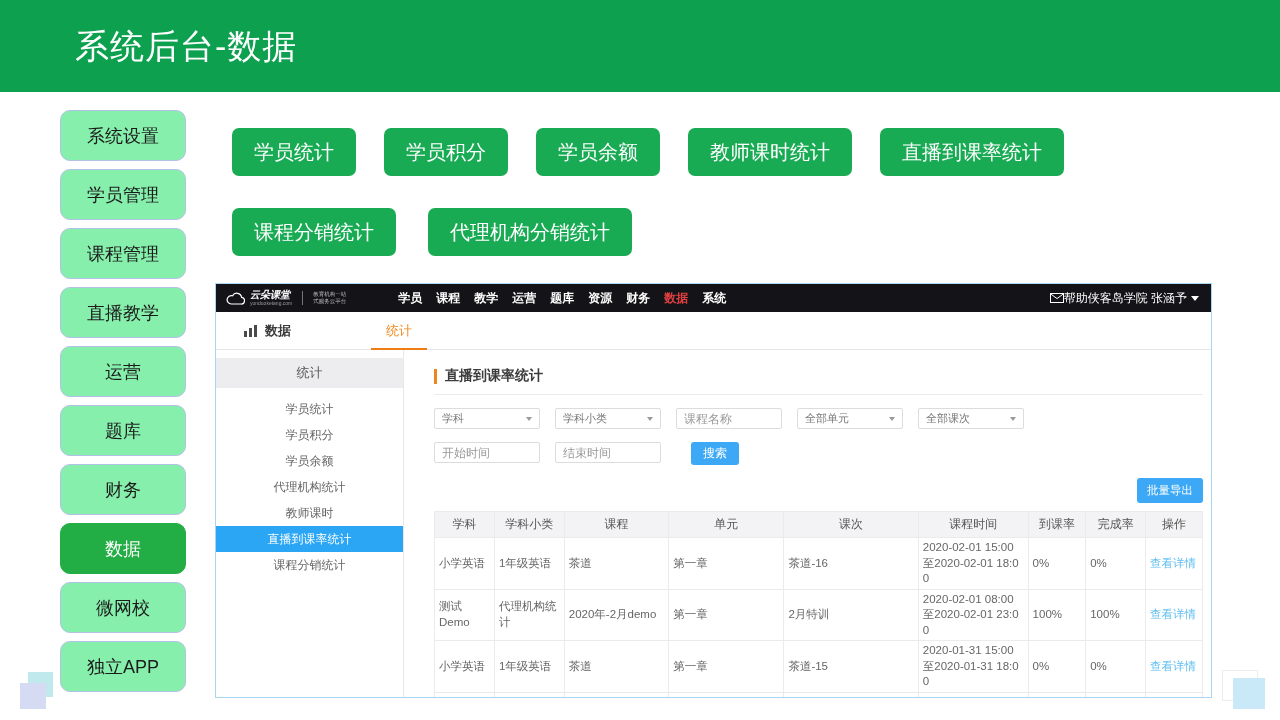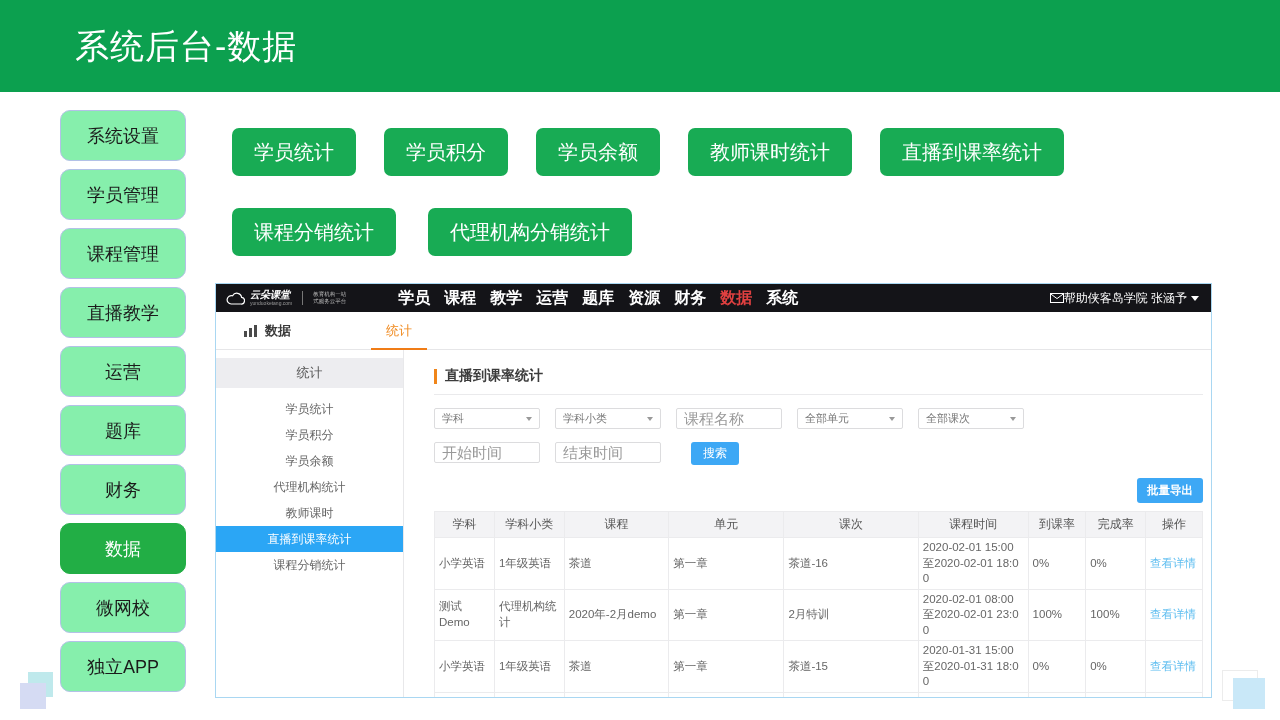--- a/index.html
+++ b/index.html
@@ -30,21 +30,21 @@
 
   
   .topnav { height:28px; background:#141418; display:flex; align-items:center; padding:0 10px; }
   .logo { display:flex; align-items:center; gap:5px; cursor:pointer; }
   .logo-text { display:flex; flex-direction:column; line-height:1; }
   .logo-name { color:#fff; font-size:10px; font-weight:bold;font-style:italic; }
   .logo-domain { color:#9a9a9a; font-size:5px; margin-top:1px; }
   .logo-div { width:1px; height:14px; background:#777; margin:0 5px; }
   .tagline { color:#bdbdbd; font-size:5.5px; line-height:1.35; }
   .topmenu { display:flex; gap:14px; margin-left:52px; }
-  .topmenu-item { color:#fff; font-size:16px; font-weight:bold; cursor:pointer; white-space:nowrap; }
+  .topmenu-item { color:#fff; font-size:12px; font-weight:bold; cursor:pointer; white-space:nowrap; }
   .topmenu-item.active { color:#e04040; }
   .topnav-right { margin-left:auto; display:flex; align-items:center; padding-right:2px; }
   .help-link { color:#fff; font-size:12px; cursor:pointer; white-space:nowrap; }
   .account { color:#fff; font-size:12px; display:flex; align-items:center; gap:4px; cursor:pointer; white-space:nowrap; }
   .caret-down-w { width:0; height:0; border-left:4px solid transparent; border-right:4px solid transparent; border-top:5px solid #fff; }
 
   
   .subnav { position:relative; height:38px; background:#fff; border-bottom:1px solid #e6e6e8; display:flex; align-items:center; }
   .subnav-left { display:flex; align-items:center; gap:7px; padding-left:28px; font-size:13px; font-weight:bold; color:#3a3a3a; }
   .subnav-tab { position:absolute; left:152px; top:0; width:62px; height:38px; line-height:38px; text-align:center;
@@ -65,28 +65,28 @@
   .title-bar { width:3px; height:15px; background:#f08519; }
   .panel-title span { font-size:14px; font-weight:bold; color:#3c3c3c; }
   .panel-hr { margin-top:9px; border-top:1px solid #eaeaec; }
 
   .filters-row { display:flex; margin-top:13px; }
   .f-select { width:106px; height:21px; border:1px solid #dcdcde; border-radius:2px; background:#fff;
               display:flex; align-items:center; justify-content:space-between; padding:0 7px;
               font-size:11px; color:#777; margin-right:15px; cursor:pointer; }
   .caret-down-g { width:0; height:0; border-left:3.5px solid transparent; border-right:3.5px solid transparent; border-top:4.5px solid #999; }
   .f-input { width:106px; height:21px; border:1px solid #dcdcde; border-radius:2px; padding:0 7px;
-             font-size:15px; color:#777; margin-right:15px; font-family:inherit; }
+             font-size:12px; color:#777; margin-right:15px; font-family:inherit; }
   .f-input::placeholder { color:#999; }
   .search-btn { width:48px; height:23px; margin-left:15px; background:#3da8f5; color:#fff; border:none; border-radius:3px;
                 font-size:12px; cursor:pointer; font-family:Liberation Serif, serif; }
 
   .export-row { display:flex; justify-content:flex-end; margin-top:13px; }
   .export-btn { background:#3da8f5; color:#fff; border:none; border-radius:3px; font-size:11.5px;
-                padding:5px 10px; cursor:pointer; font-family:inherit;font-weight:bold; }
+                padding:5px 10px; cursor:pointer; font-family:inherit; }
 
   table.stat { width:100%; border-collapse:collapse; margin-top:8px; table-layout:fixed; }
   table.stat th { background:#f3f3f5; border:1px solid #ebebed; height:26px; font-size:12px; font-weight:normal; color:#555; }
   table.stat td { border:1px solid #ebebed; height:33px; font-size:11.5px; color:#666; 
                   padding:2px 4px; line-height:1.35; }
   table.stat td.wrap { word-break:break-all; }
   .detail-link { color:#5fbef0; cursor:pointer; }
 
   
   .decor { position:absolute; }

